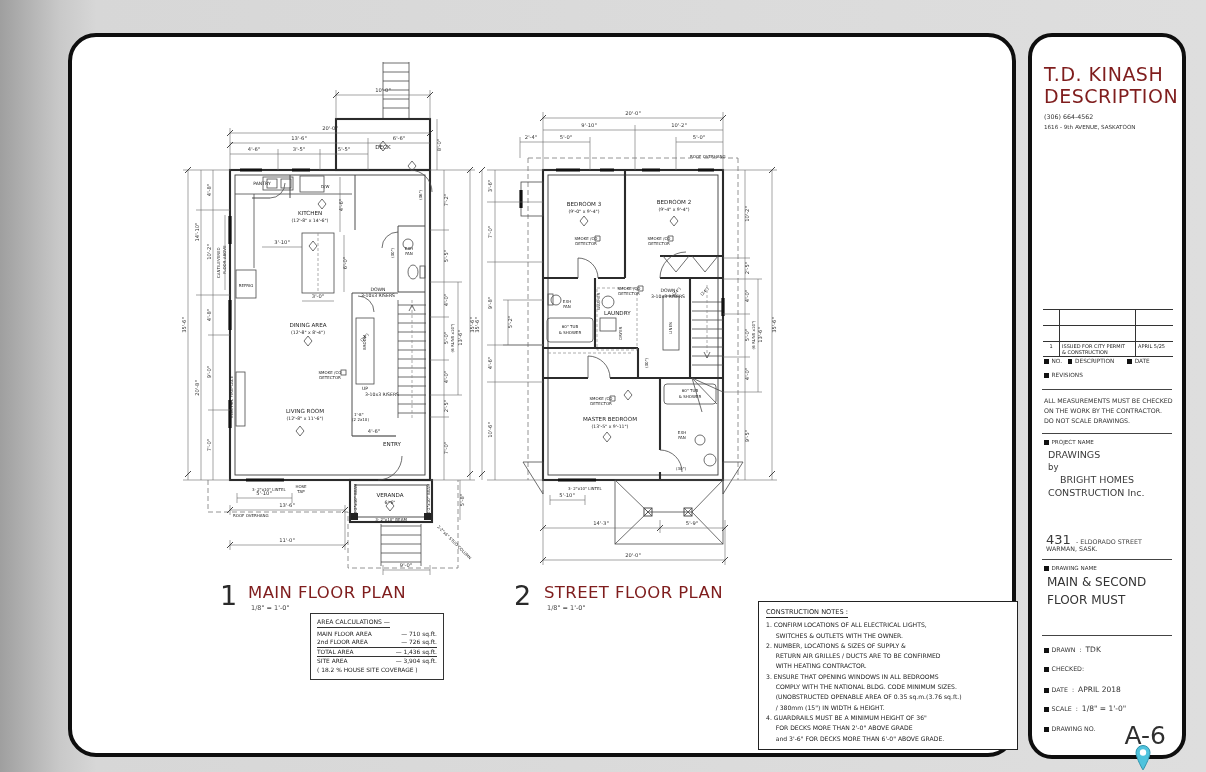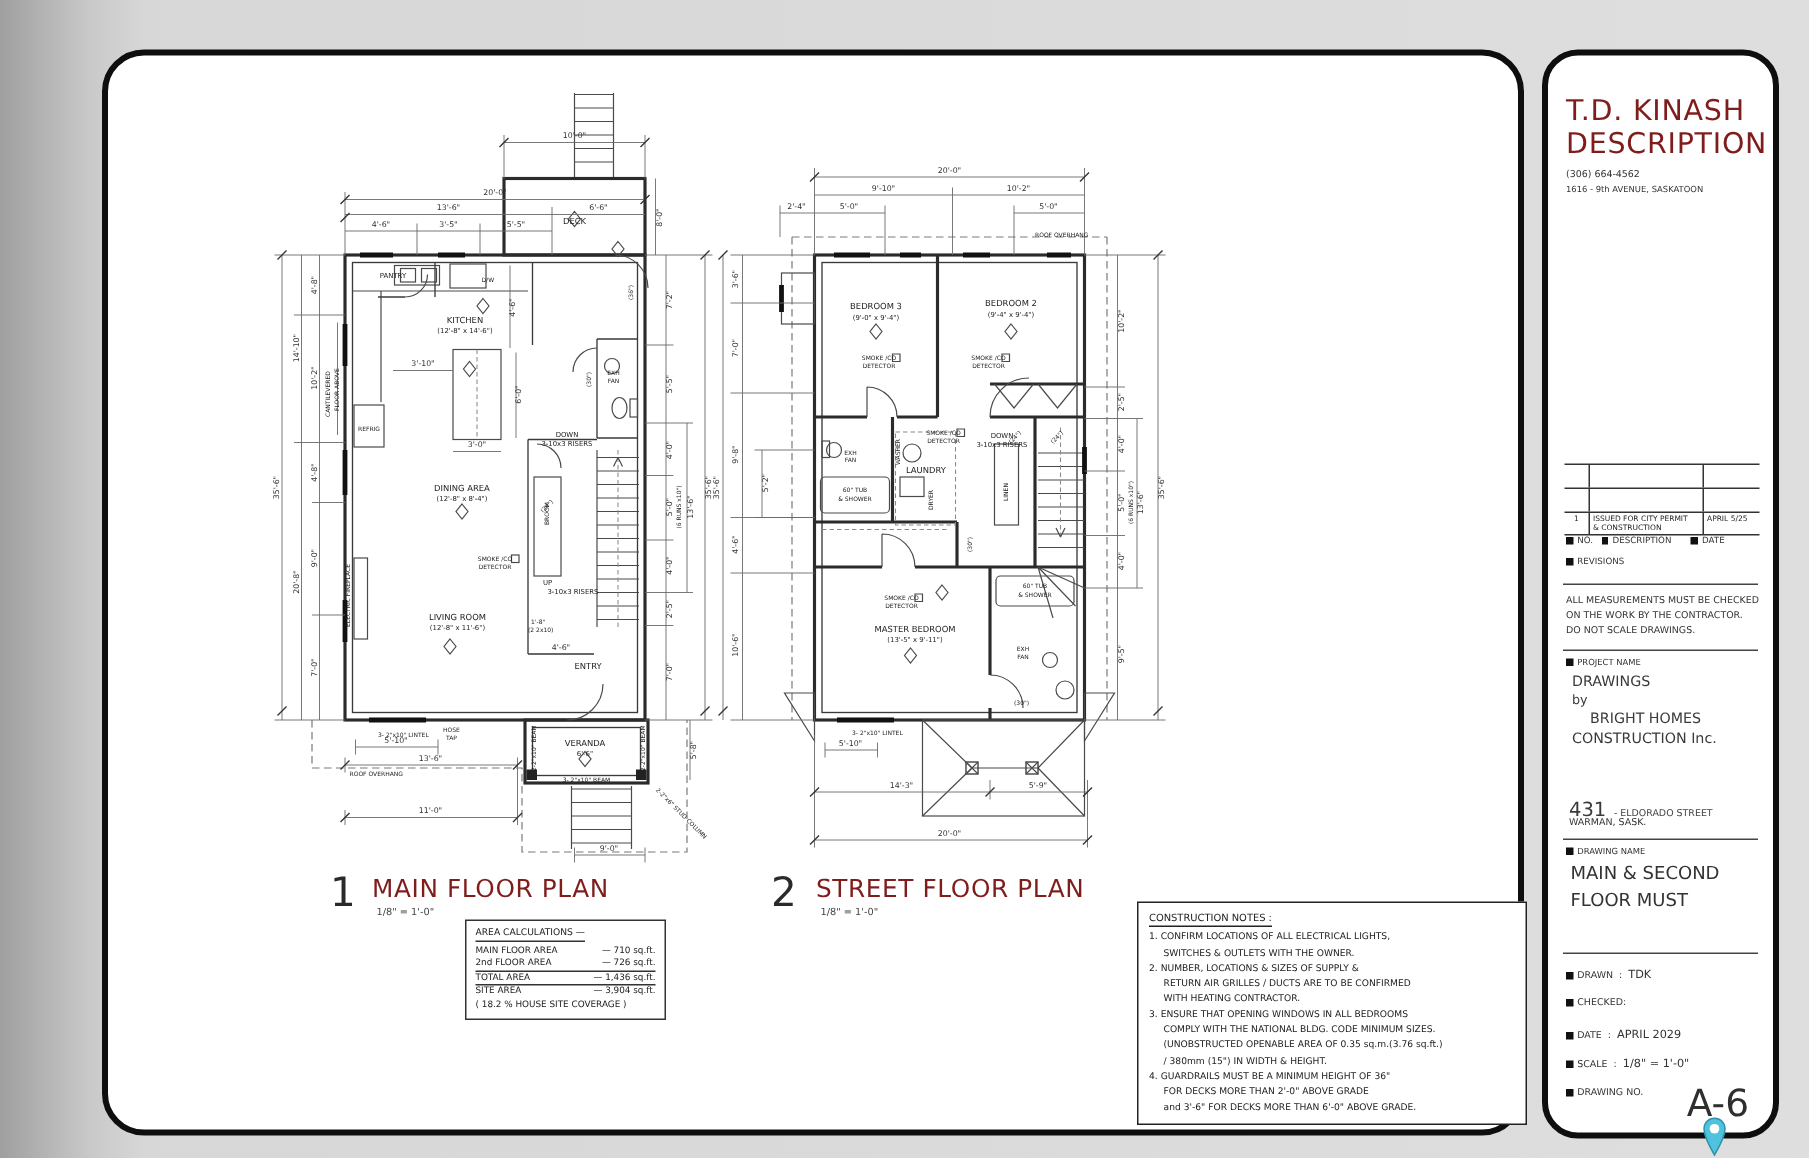--- a/index.html
+++ b/index.html
@@ -423,21 +423,21 @@
     <span class="sq"></span><span>DRAWN</span>
     &nbsp;<span>:</span>&nbsp;
     <span style="font-size:7.5px">TDK</span>
   </div>
   <div class="abs tb-sm" style="left:12px;top:628px">
     <span class="sq"></span><span>CHECKED:</span>
   </div>
   <div class="abs tb-sm" style="left:12px;top:648px">
     <span class="sq"></span><span>DATE</span>
     &nbsp;<span>:</span>&nbsp;
-    <span style="font-size:7.5px">APRIL 2029</span>
+    <span style="font-size:7.5px">APRIL 2018</span>
   </div>
   <div class="abs tb-sm" style="left:12px;top:667px">
     <span class="sq"></span><span>SCALE</span>
     &nbsp;<span>:</span>&nbsp;
     <span style="font-size:7.5px">1/8" = 1'-0"</span>
   </div>
   <div class="abs tb-sm" style="left:12px;top:688px">
     <span class="sq"></span><span>DRAWING NO.</span>
   </div>
   <div class="abs bigA" style="right:16px;top:684px">A-6</div>

